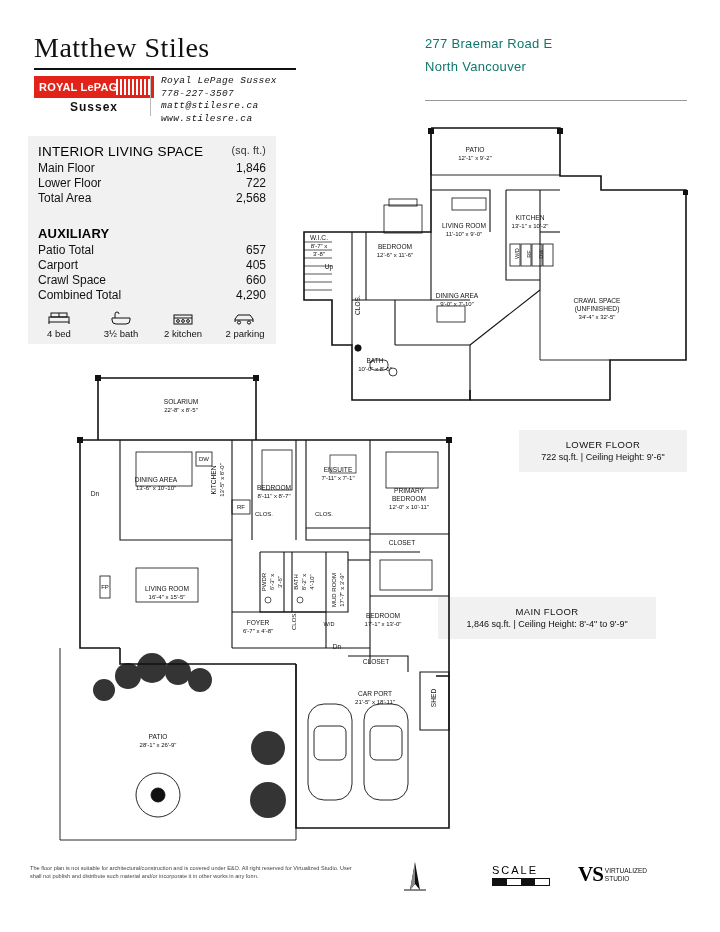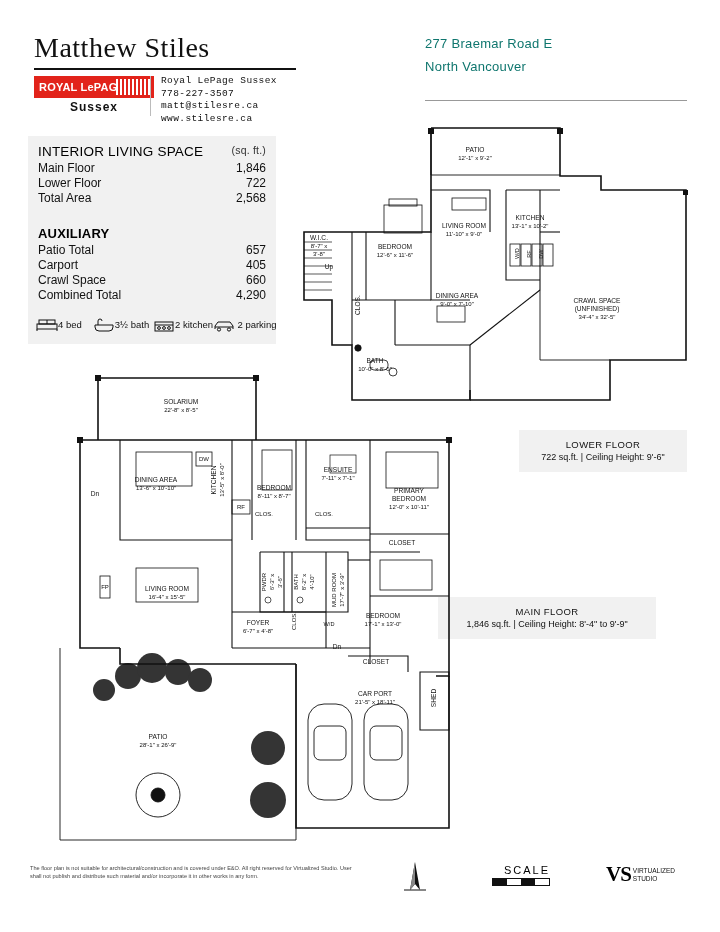--- a/index.html
+++ b/index.html
@@ -37,21 +37,21 @@
   .logo-bars{position:absolute;left:82px;top:3px;width:34px;height:16px;
     background:repeating-linear-gradient(90deg,#fff 0 2px,#e2231a 2px 4px);}
   .logo-sussex{
     position:absolute;left:0;top:24px;width:120px;text-align:center;
     font-size:12px;font-weight:bold;letter-spacing:1px;color:#111;
   }
   .logo-divider{position:absolute;left:150px;top:76px;width:1px;height:40px;background:#bbb;}
   .contact{
     position:absolute;left:161px;top:75px;
     font-family:"Liberation Mono", monospace;
-    font-size:9.5px;line-height:12.5px;color:#111;letter-spacing:.4px;
+    font-size:9.5px;line-height:12.5px;color:#111;letter-spacing:.4px;font-style:italic;
   }
 
   
   .stats{
     position:absolute;left:28px;top:136px;width:248px;
     background:#f1f1f1;padding:8px 10px 10px 10px;
     box-sizing:border-box;
   }
   .stats h3{
     margin:0 0 2px 0;font-size:13.5px;font-weight:normal;letter-spacing:.2px;
@@ -62,21 +62,21 @@
   .srow .v{font-variant-numeric:tabular-nums;}
   .stats h3.aux{margin-top:20px;font-weight:bold;font-size:13px;}
 
   
   .iconstrip{
     position:absolute;left:28px;top:300px;width:248px;height:44px;
     background:#f1f1f1;
     display:flex;align-items:center;justify-content:space-around;
     box-sizing:border-box;padding-top:2px;
   }
-  .icell{display:flex;flex-direction:row;align-items:center;justify-content:center;width:58px;}
+  .icell{display:flex;flex-direction:column;align-items:center;justify-content:center;width:58px;}
   .icell .glyph{height:17px;display:flex;align-items:flex-end;}
   .icell .lbl{font-size:9.5px;margin-top:3px;color:#111;white-space:nowrap;}
 
   
   .floorlabel{
     position:absolute;background:#f1f1f1;box-sizing:border-box;
     display:flex;flex-direction:column;align-items:center;justify-content:center;
     font-size:9px;color:#111;text-align:center;line-height:13px;
   }
   .floorlabel .t{font-size:9.5px;letter-spacing:.4px;}
@@ -87,25 +87,25 @@
   .plan{position:absolute;left:0;top:0;width:720px;height:932px;}
   .rm{position:absolute;font-size:6.6px;line-height:8px;text-align:center;color:#111;}
   .rm b{font-weight:normal;display:block;}
   .rm .d{font-size:6px;}
 
   
   .disclaimer{
     position:absolute;left:30px;top:864px;width:330px;
     font-size:5.6px;line-height:8px;color:#444;
   }
-  .scale-blk{position:absolute;left:492px;top:864px;text-align:right;}
+  .scale-blk{position:absolute;left:492px;top:864px;text-align:left;}
   .scale-blk .w{font-size:11px;letter-spacing:2px;}
   .scale-bar{width:56px;height:6px;border:1px solid #111;margin-top:2px;
     background:linear-gradient(90deg,#111 0 25%,#fff 25% 50%,#111 50% 75%,#fff 75% 100%);}
-  .vs-blk{position:absolute;left:606px;top:862px;display:flex;align-items:center;gap:2px;}
+  .vs-blk{position:absolute;left:578px;top:862px;display:flex;align-items:center;gap:2px;}
   .vs-mark{font-family:"Liberation Serif",serif;font-size:21px;font-weight:bold;letter-spacing:-1px;}
   .vs-txt{font-size:6.5px;line-height:8px;color:#111;}
   .compass{position:absolute;left:398px;top:860px;width:34px;height:36px;}
 </style>
 </head>
 <body>
 
 <div class="page">
 
   <div class="agent-name">Matthew Stiles</div>

